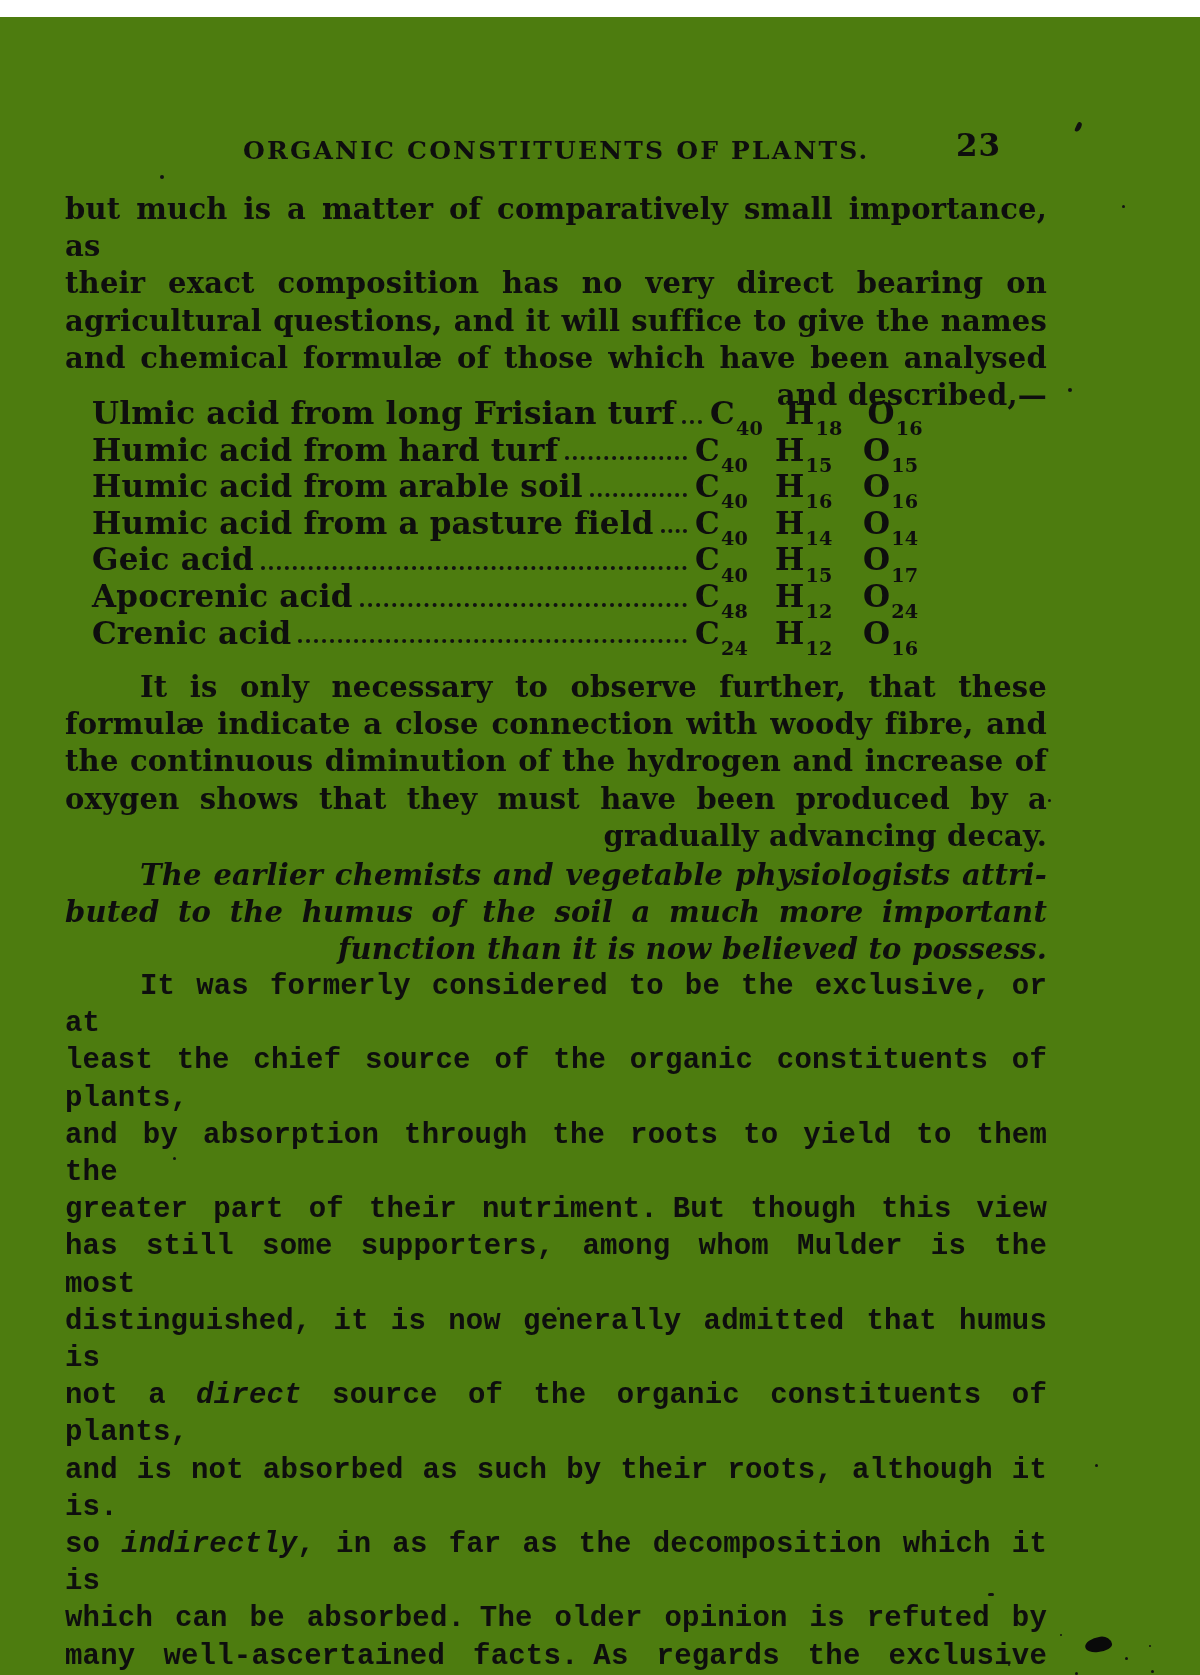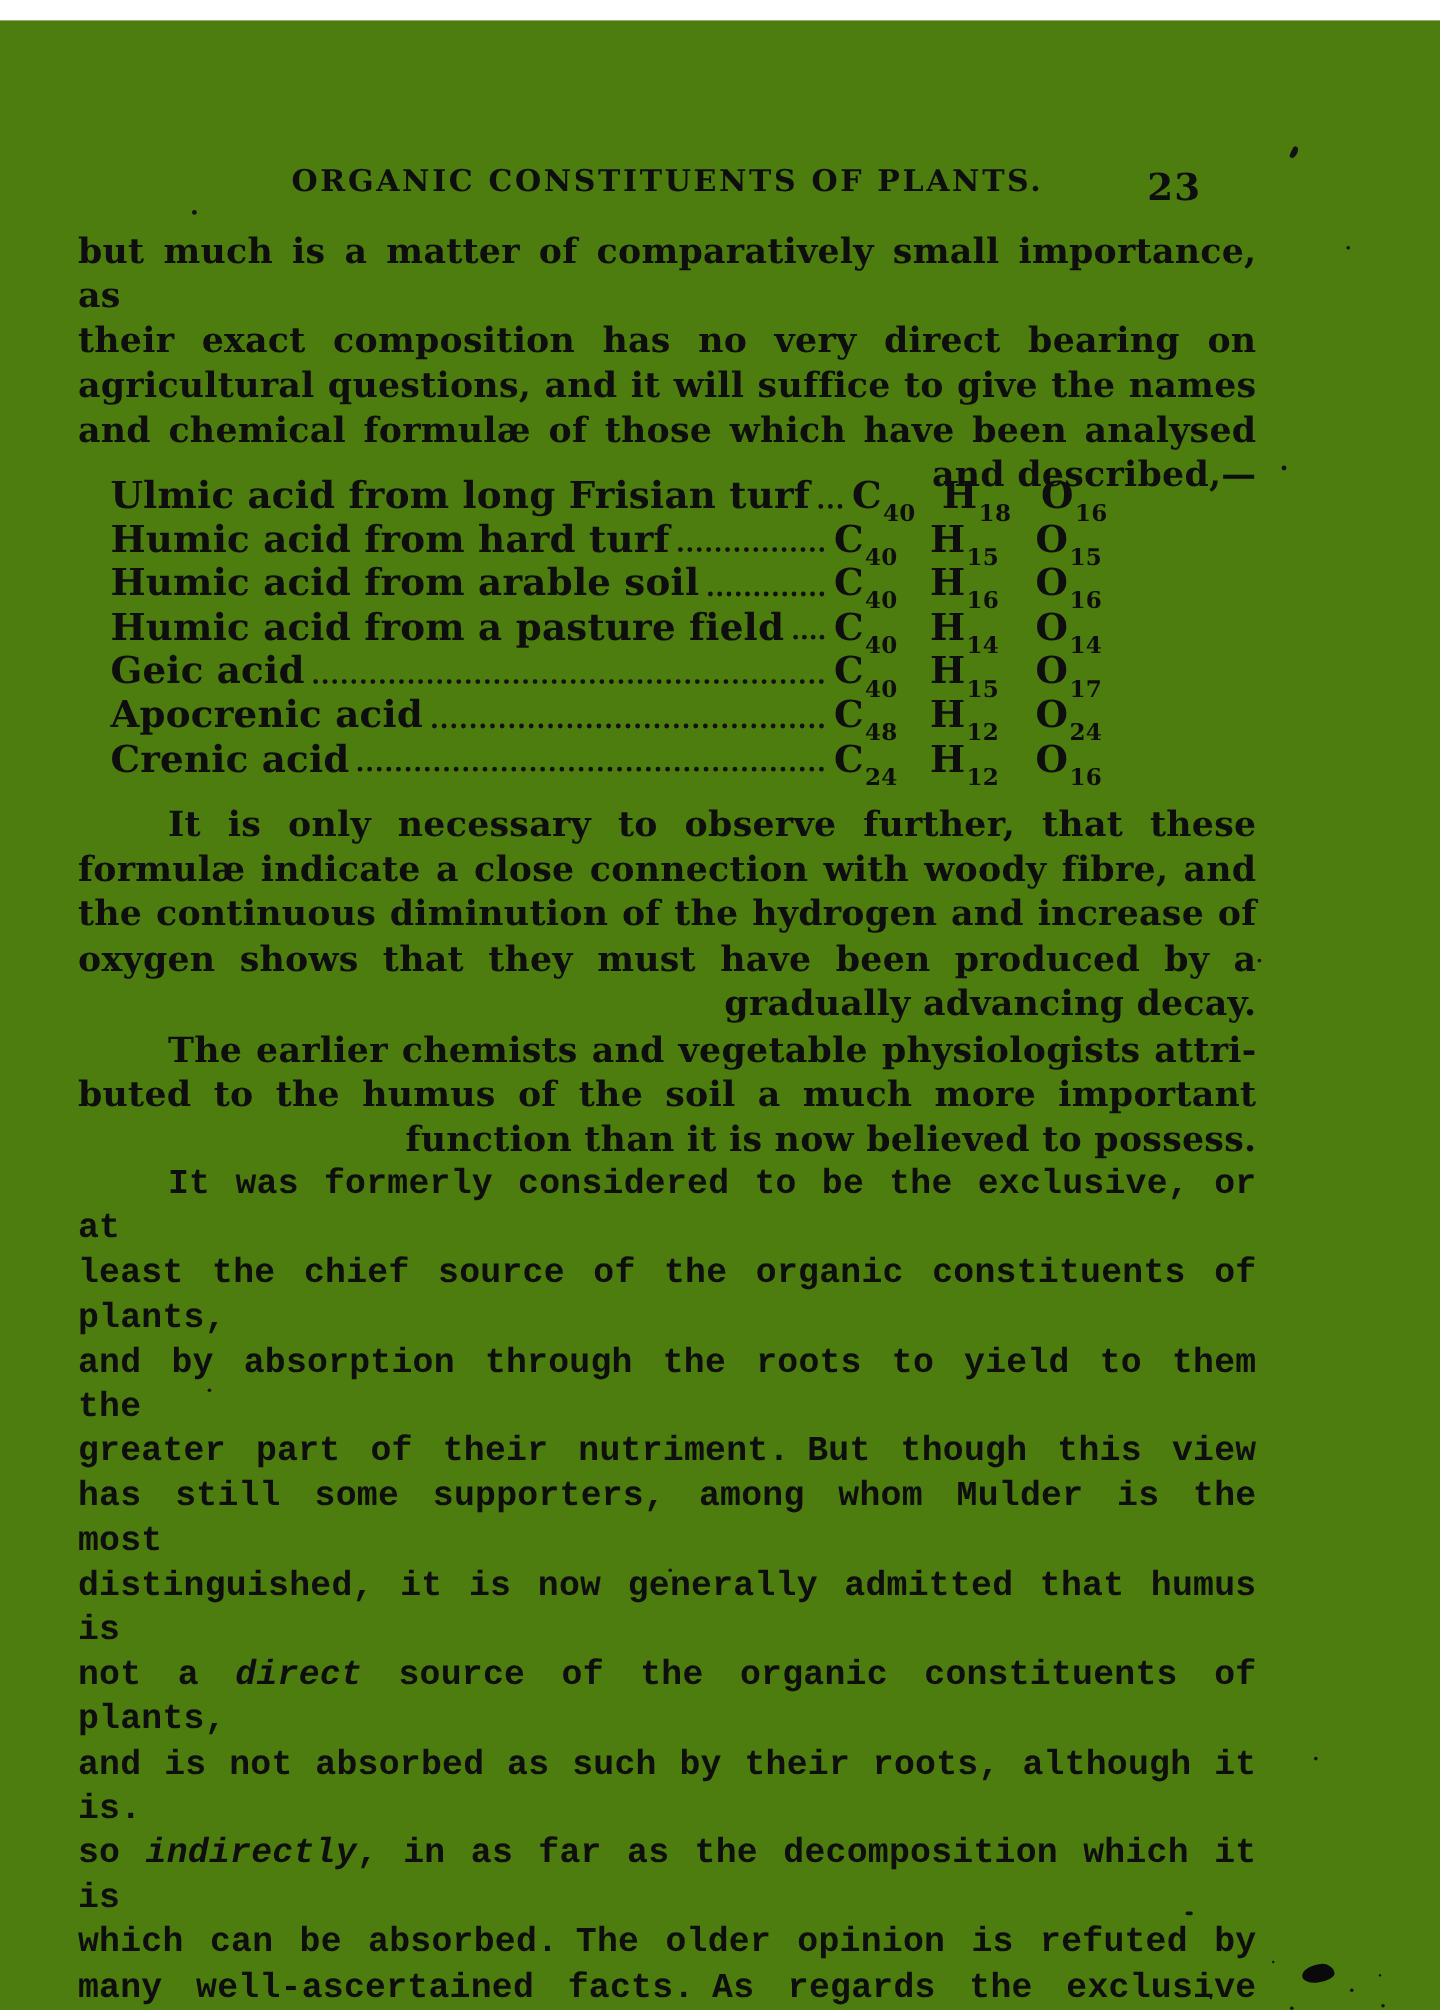--- a/index.html
+++ b/index.html
@@ -11,21 +11,21 @@
     font-family:"DejaVu Serif","Liberation Serif",serif;
     font-weight:700;
     overflow:hidden;
     margin-top:17px;
   }
   .hdr-title{
     position:absolute;left:243px;top:119px;
     font-size:25px;letter-spacing:2.2px;white-space:nowrap;
   }
   .hdr-num{
-    position:absolute;left:956px;top:122px;
+    position:absolute;left:956px;top:110px;
     font-size:31px;letter-spacing:1px;
   }
   .para{
     position:absolute;left:65px;width:982px;
     font-size:29px;letter-spacing:0.2px;
   }
   .line{
     line-height:37.2px;
     text-align:justify;
     text-align-last:justify;
@@ -166,21 +166,21 @@
 
         <div class="line"><span>formulæ indicate a close connection with woody fibre, and</span><span class="ital"></span><span></span></div>
 
         <div class="line"><span>the continuous diminution of the hydrogen and increase of</span><span class="ital"></span><span></span></div>
 
         <div class="line"><span>oxygen shows that they must have been produced by a</span><span class="ital"></span><span></span></div>
       </div>
     <div class="line last">gradually advancing decay.</div>
   </div>
 
-  <div class="para para-ind" style="top:840px;">
+  <div class="para para-ind" style="top:840px;font-style:italic;">
     <div data-repeat="paragraph3.lines">
 
         <div class="line"><span>The earlier chemists and vegetable physiologists attri-</span><span class="ital"></span><span></span></div>
 
         <div class="line"><span>buted to the humus of the soil a much more important</span><span class="ital"></span><span></span></div>
       </div>
     <div class="line last">function than it is now believed to possess.</div>
   </div>
 
   <div class="para para-ind" style="top:951px;font-family:Liberation Mono, monospace;">

